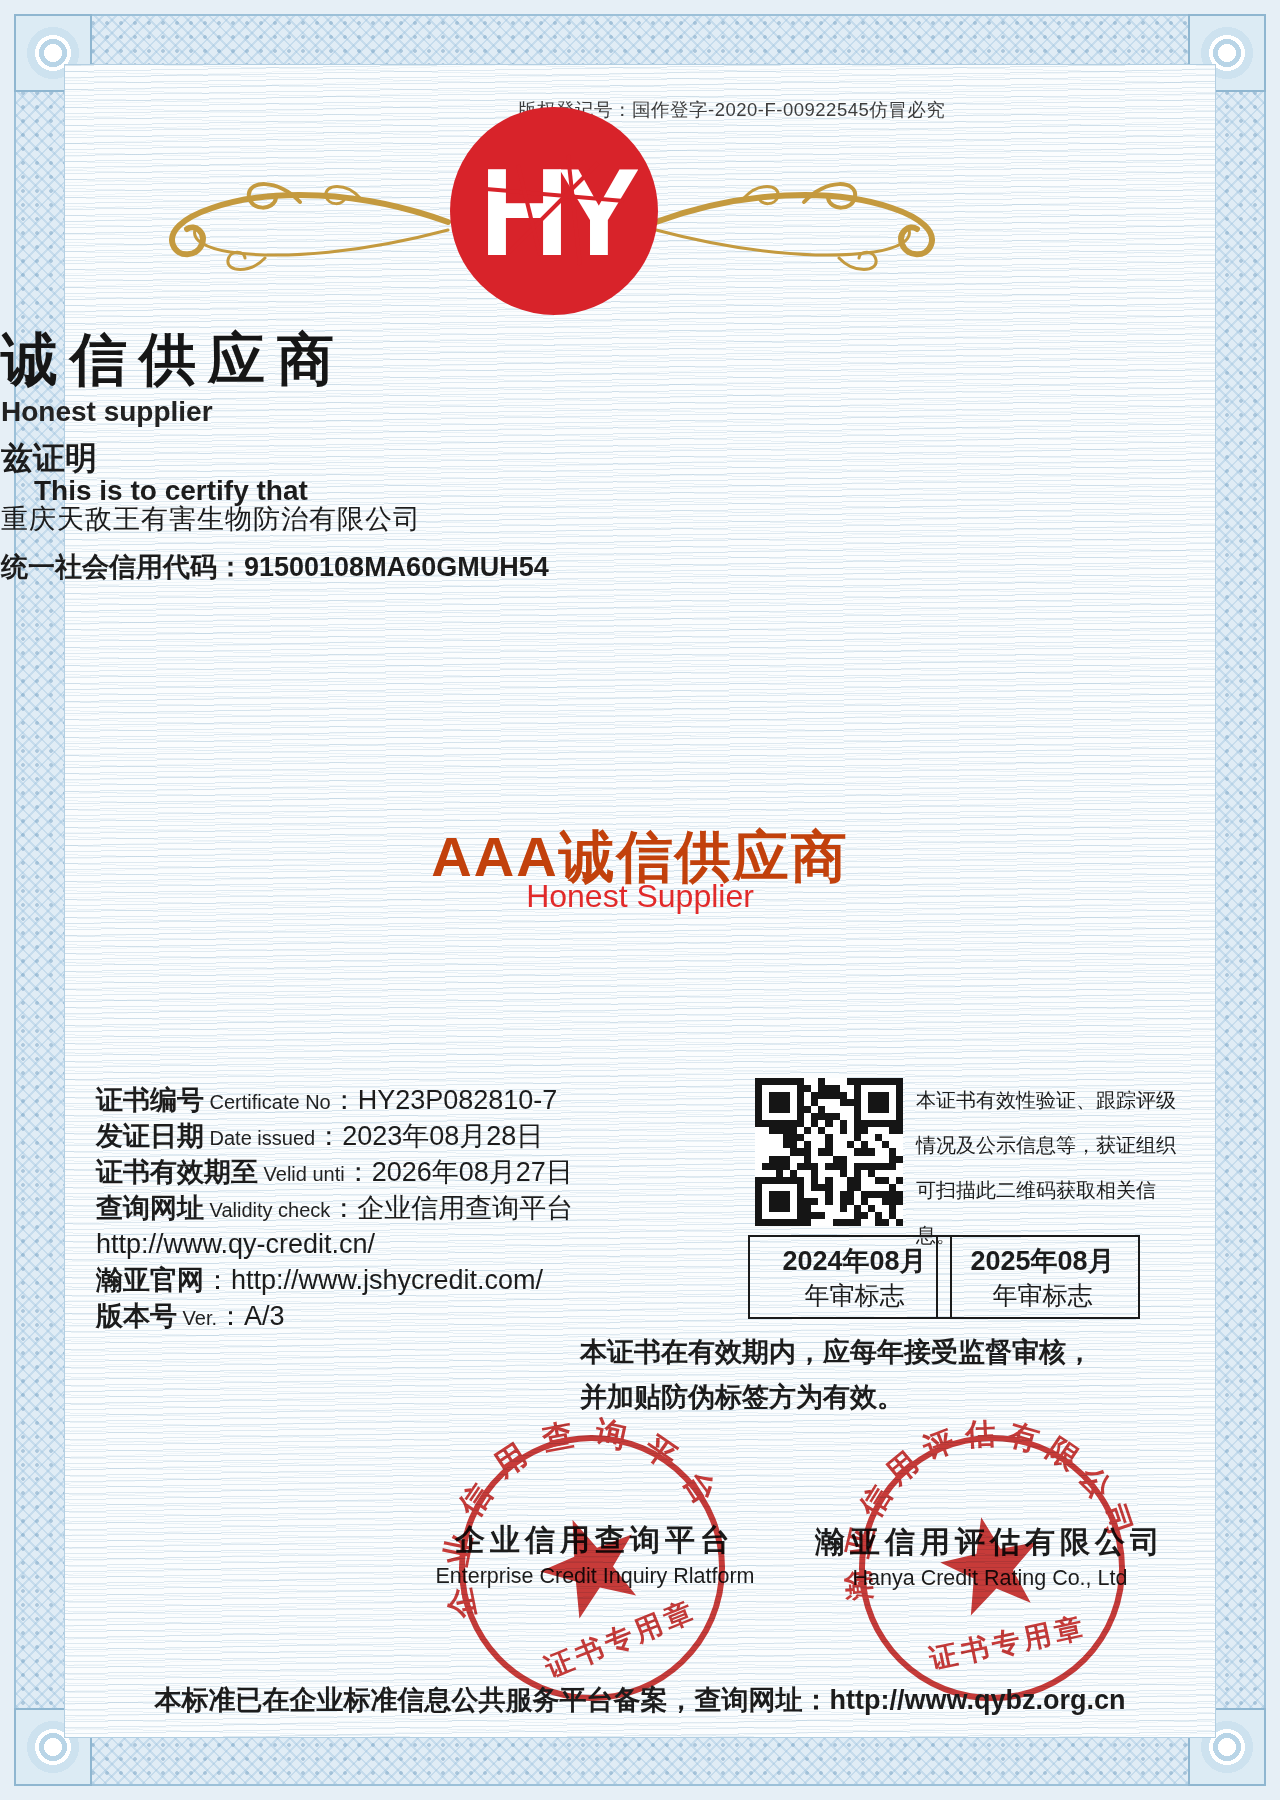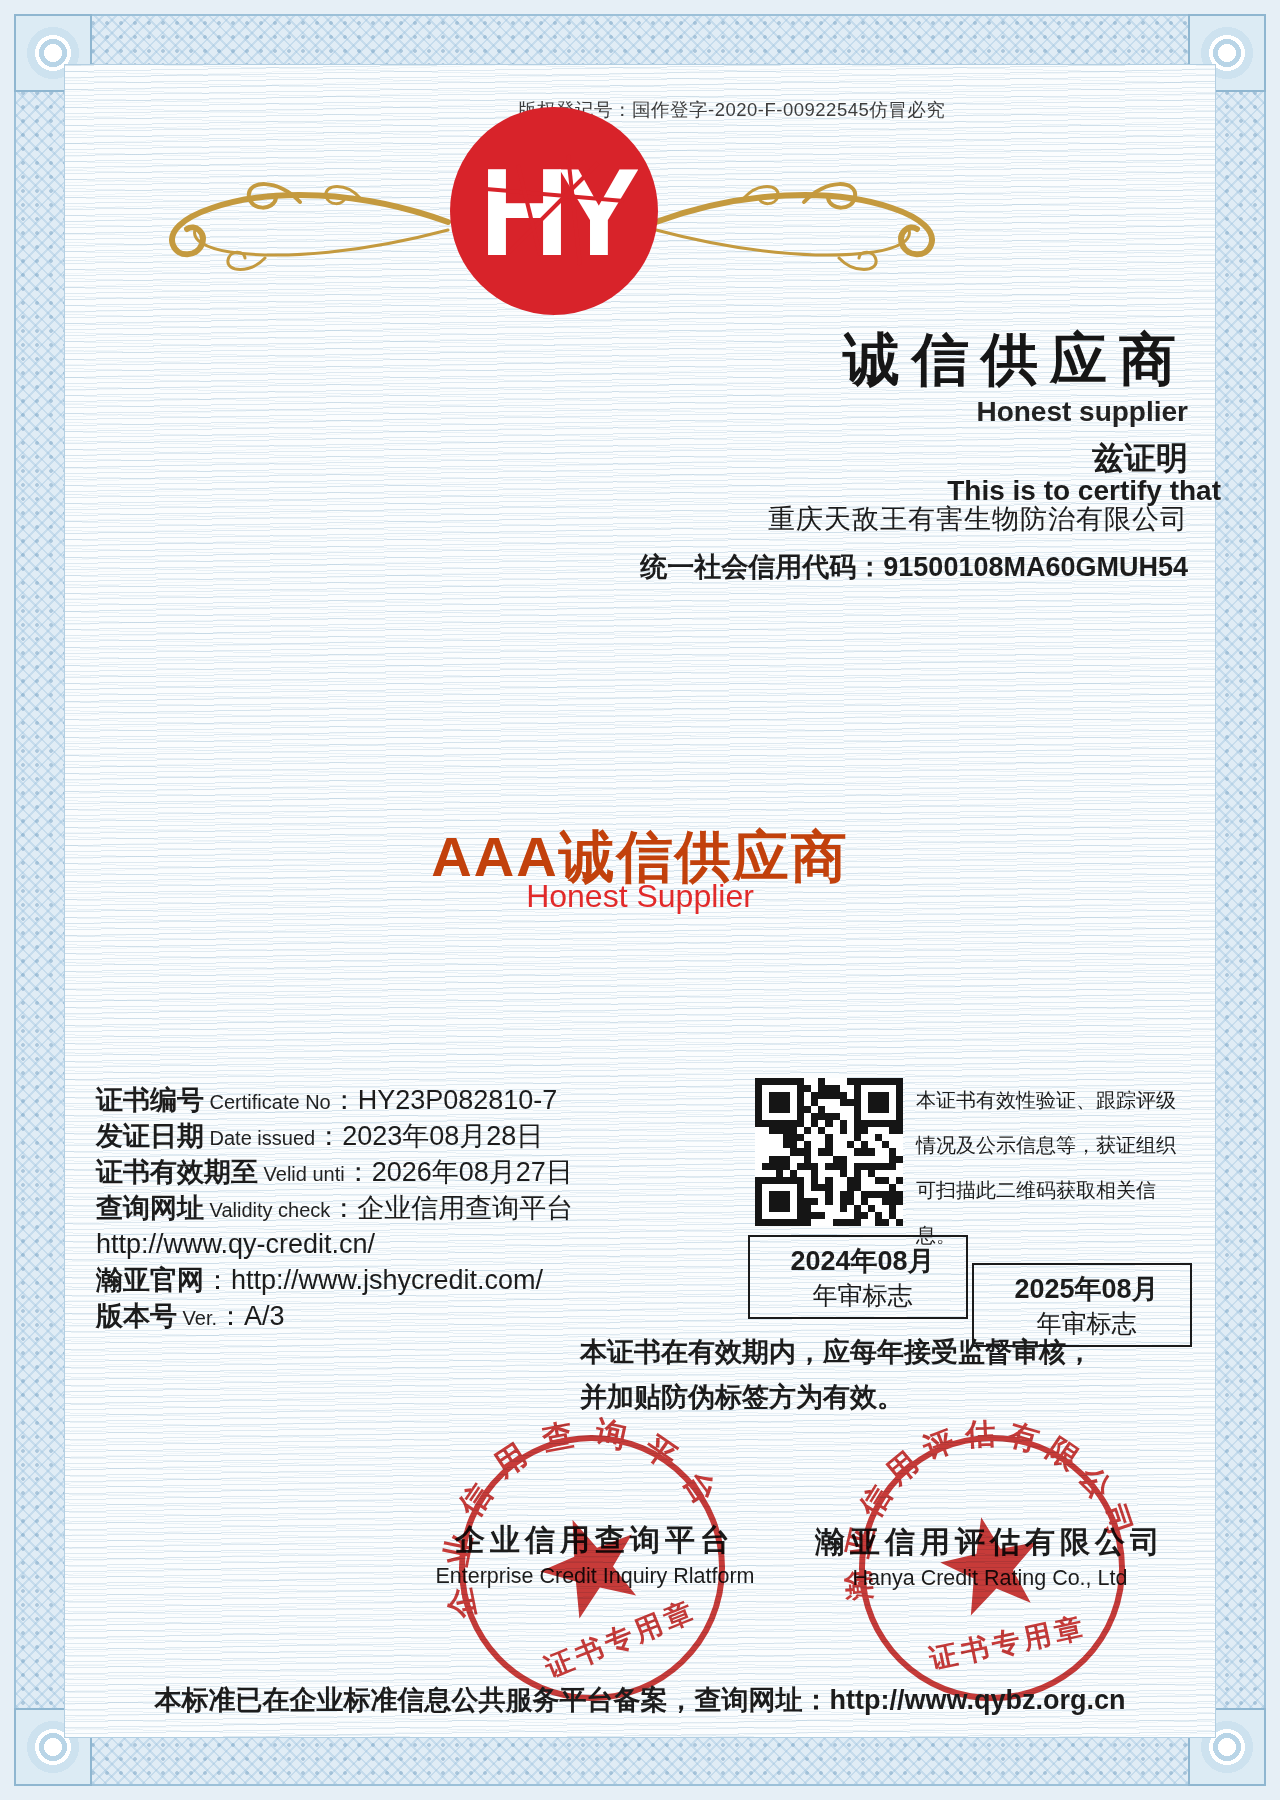--- a/index.html
+++ b/index.html
@@ -38,45 +38,45 @@
       repeating-linear-gradient(181.5deg, rgba(120,165,195,.14) 0 1px, rgba(255,255,255,0) 1px 9px),
       repeating-linear-gradient(178.2deg, rgba(140,180,205,.10) 0 1px, rgba(255,255,255,0) 1px 13px),
       #fbfdfe;
   }
   .abs{position:absolute;}
   .copyright{left:518px;top:97px;font-size:18.5px;color:#3d3d3d;letter-spacing:.5px;}
   .flourish{top:170px;width:302px;height:114px;}
   .flourish.left{left:150px;}
   .flourish.right{left:652px;transform:scaleX(-1);}
   .logo{left:448px;top:105px;width:212px;height:212px;}
-  .ctext{left:9px;width:1140px;text-align:right;padding-left:39px;}
+  .ctext{left:1px;width:1140px;text-align:left;}
   .title-cn{top:322px;font-size:57px;font-weight:600;letter-spacing:12px;color:#161616;}
   .title-en{top:396px;font-size:28px;font-weight:600;color:#222;}
   .certify-cn{top:437px;font-size:32px;font-weight:600;}
   .certify-en{top:475px;font-size:28px;font-weight:600;margin-left:33px;}
   .company{top:501px;font-size:27px;font-weight:400;letter-spacing:1px;}
   .credit-code{top:549px;font-size:27px;font-weight:600;}
   .address{top:582px;font-size:27px;font-weight:600;}
   .award-wrap{left:0;width:1280px;text-align:center;}
   .award-cn{top:820px;font-size:56px;font-weight:700;letter-spacing:2px;}
   .award-en{top:878px;font-size:32px;font-weight:400;}
   .details{left:96px;top:1082px;width:560px;}
   .detail-row{height:36px;line-height:36px;white-space:nowrap;}
   .detail-row .cn{font-size:27px;font-weight:600;margin-top:33px;}
   .detail-row .en{font-size:20px;font-weight:400;color:#222;}
   .detail-row .rest{font-size:27px;font-weight:500;}
   .qr{left:755px;top:1078px;width:148px;height:148px;background:#fff;
       display:grid;grid-template-columns:repeat(21,1fr);grid-template-rows:repeat(21,1fr);}
   .qr .on{background:#151515;}
   .qr-note{left:916px;top:1078px;width:278px;font-size:20px;line-height:45px;font-weight:500;}
-  .badge{top:1235px;width:220px;height:84px;border:2.5px solid #1b1b1b;
+  .badge{top:1235px;width:204px;height:84px;border:2.5px solid #1b1b1b;
          display:flex;flex-direction:column;justify-content:center;align-items:center;box-sizing:border-box;padding-left:9px;}
   .badge .b1{font-size:27px;font-weight:600;line-height:36px;}
   .badge .b2{font-size:25px;font-weight:500;line-height:33px;}
-  .badge.one{left:748px;} .badge.two{left:972px;margin-top:28px;}
+  .badge.one{left:748px;} .badge.two{left:936px;}
   .validity-note{left:580px;top:1330px;width:604px;text-align:left;font-size:27px;line-height:45px;font-weight:600;}
   .org{text-align:center;}
   .org .ocn{font-size:30px;font-weight:700;letter-spacing:5px;line-height:40px;}
   .org .oen{font-size:21.5px;font-weight:500;line-height:32px;}
   .org.left{left:410px;top:1520px;width:370px;}
   .org.right{left:800px;top:1522px;width:380px;}
   .seal{width:300px;height:300px;mix-blend-mode:multiply;opacity:.92;}
   .seal.left{left:442px;top:1418px;transform:rotate(-22deg);}
   .seal.right{left:842px;top:1418px;transform:rotate(-12deg);}
   .footer-line{left:0;top:1682px;width:1280px;text-align:center;font-size:27px;font-weight:600;}

